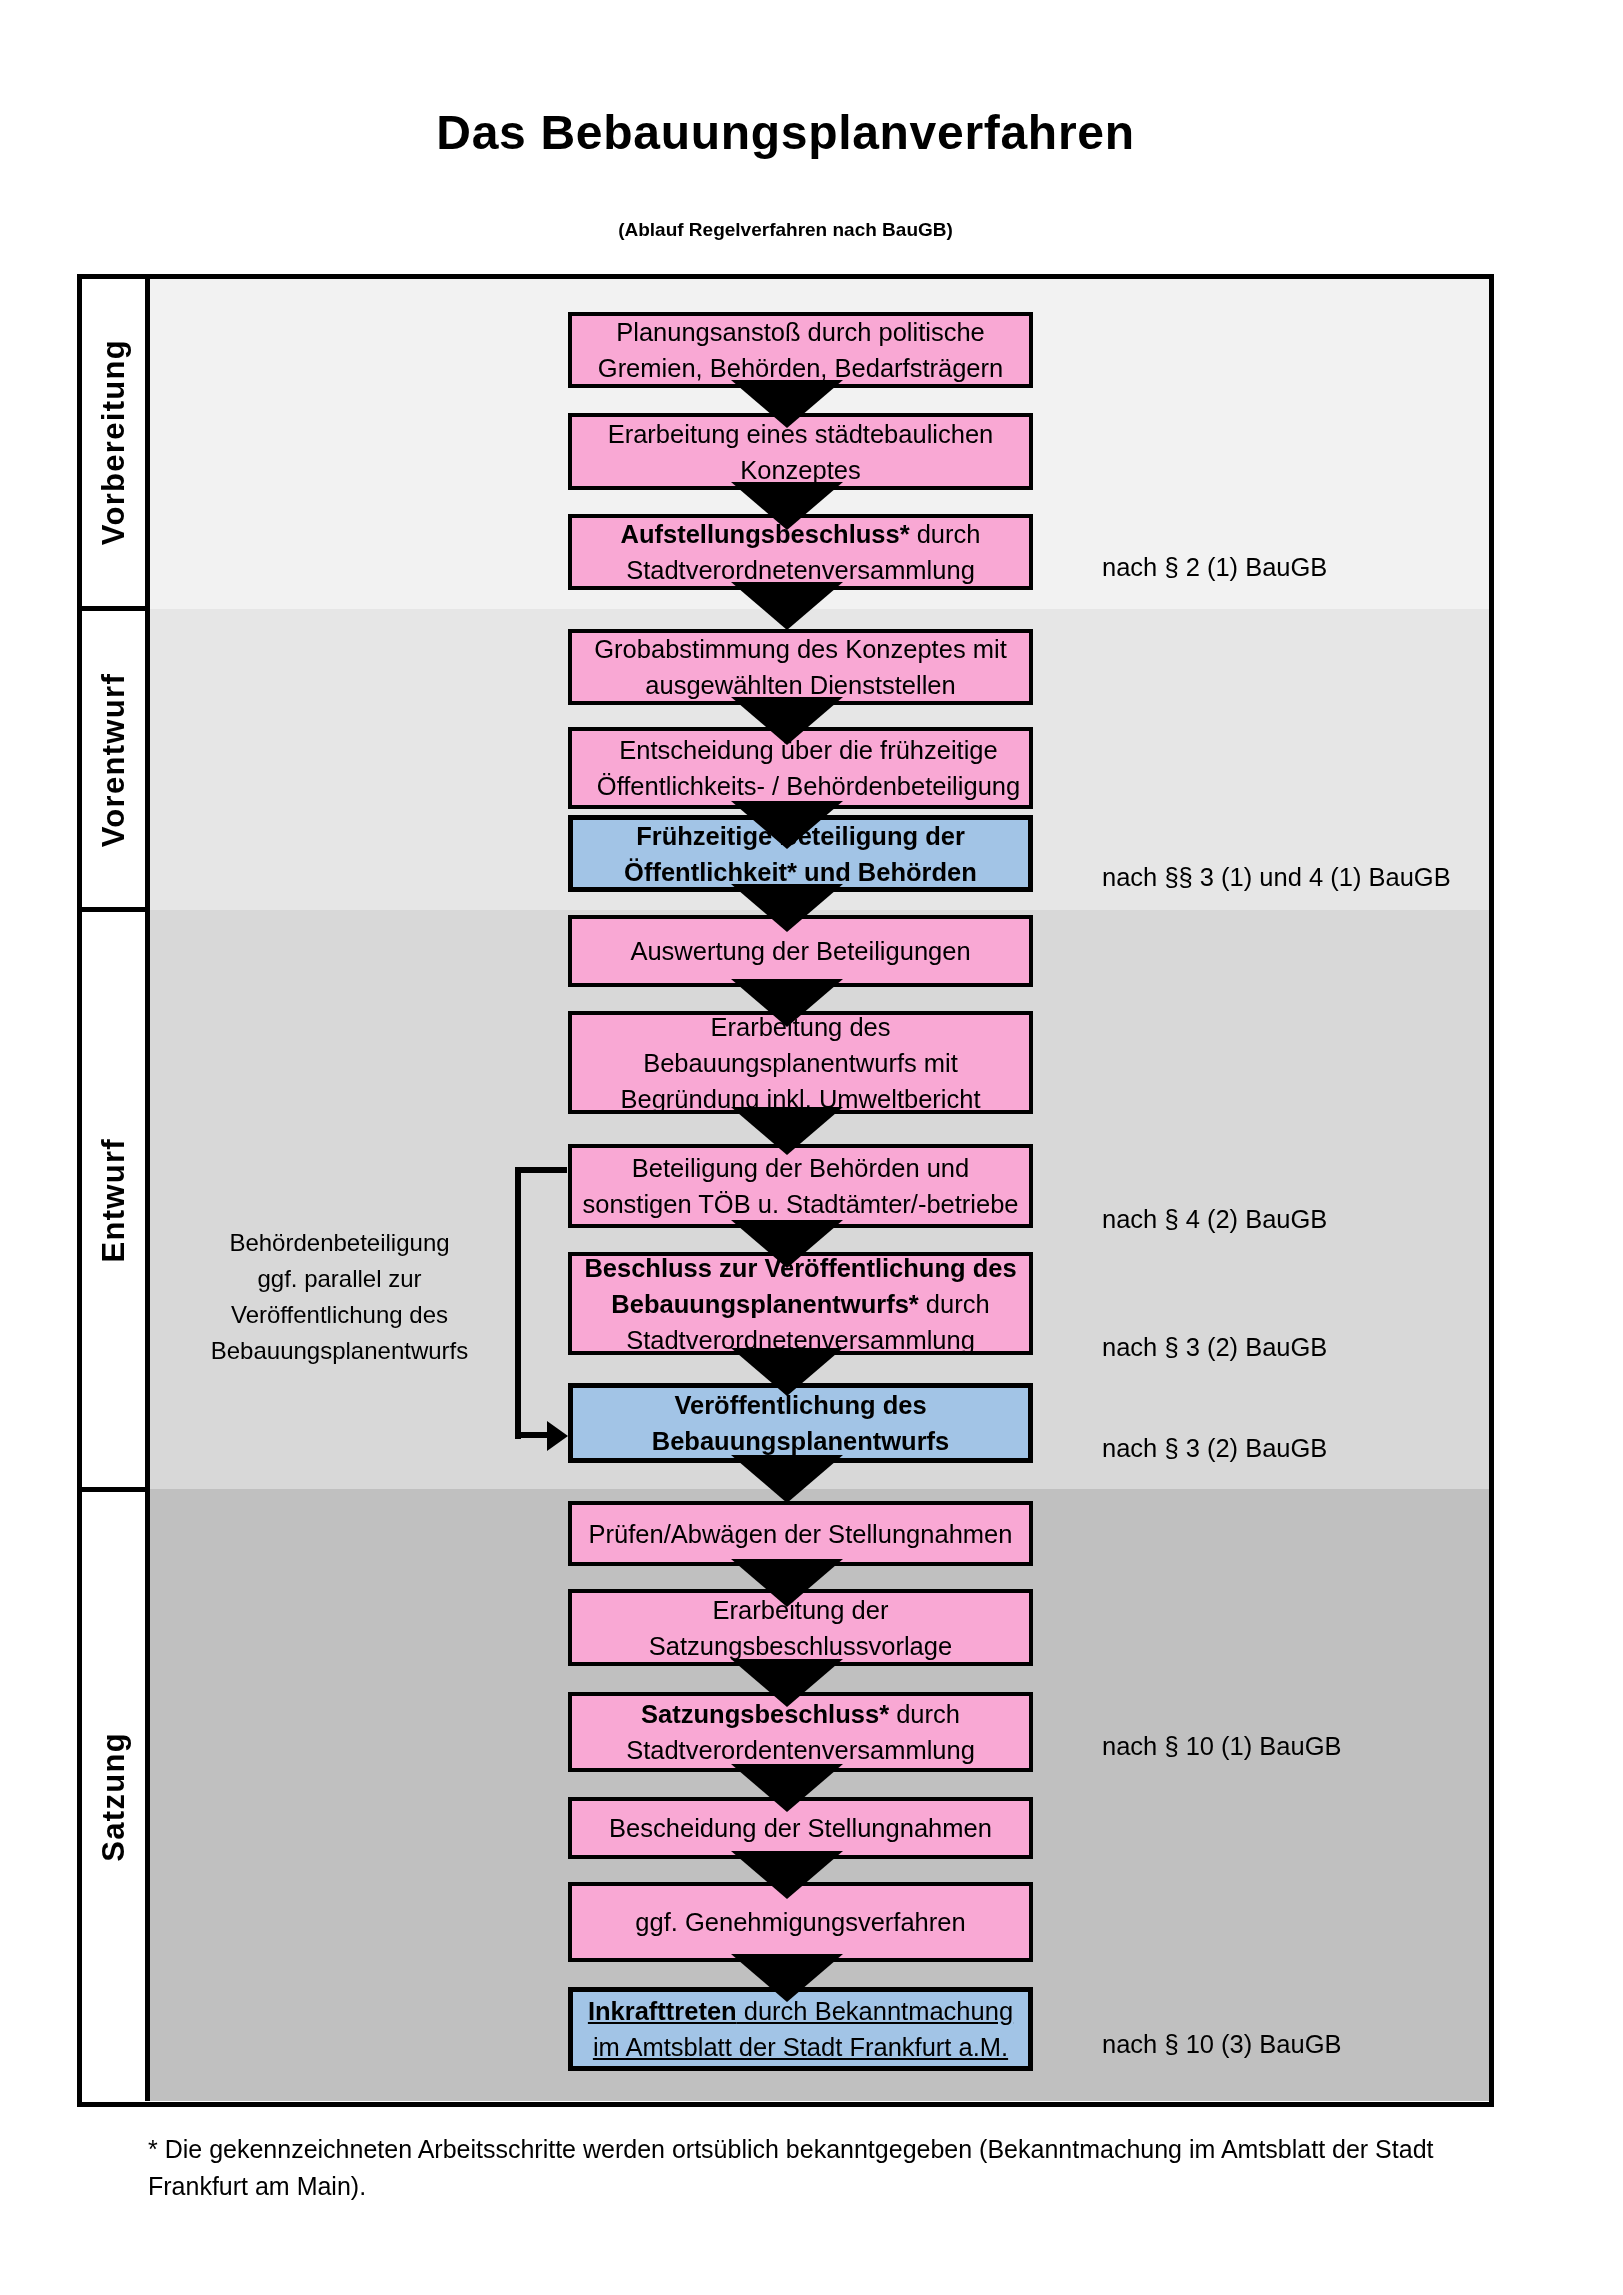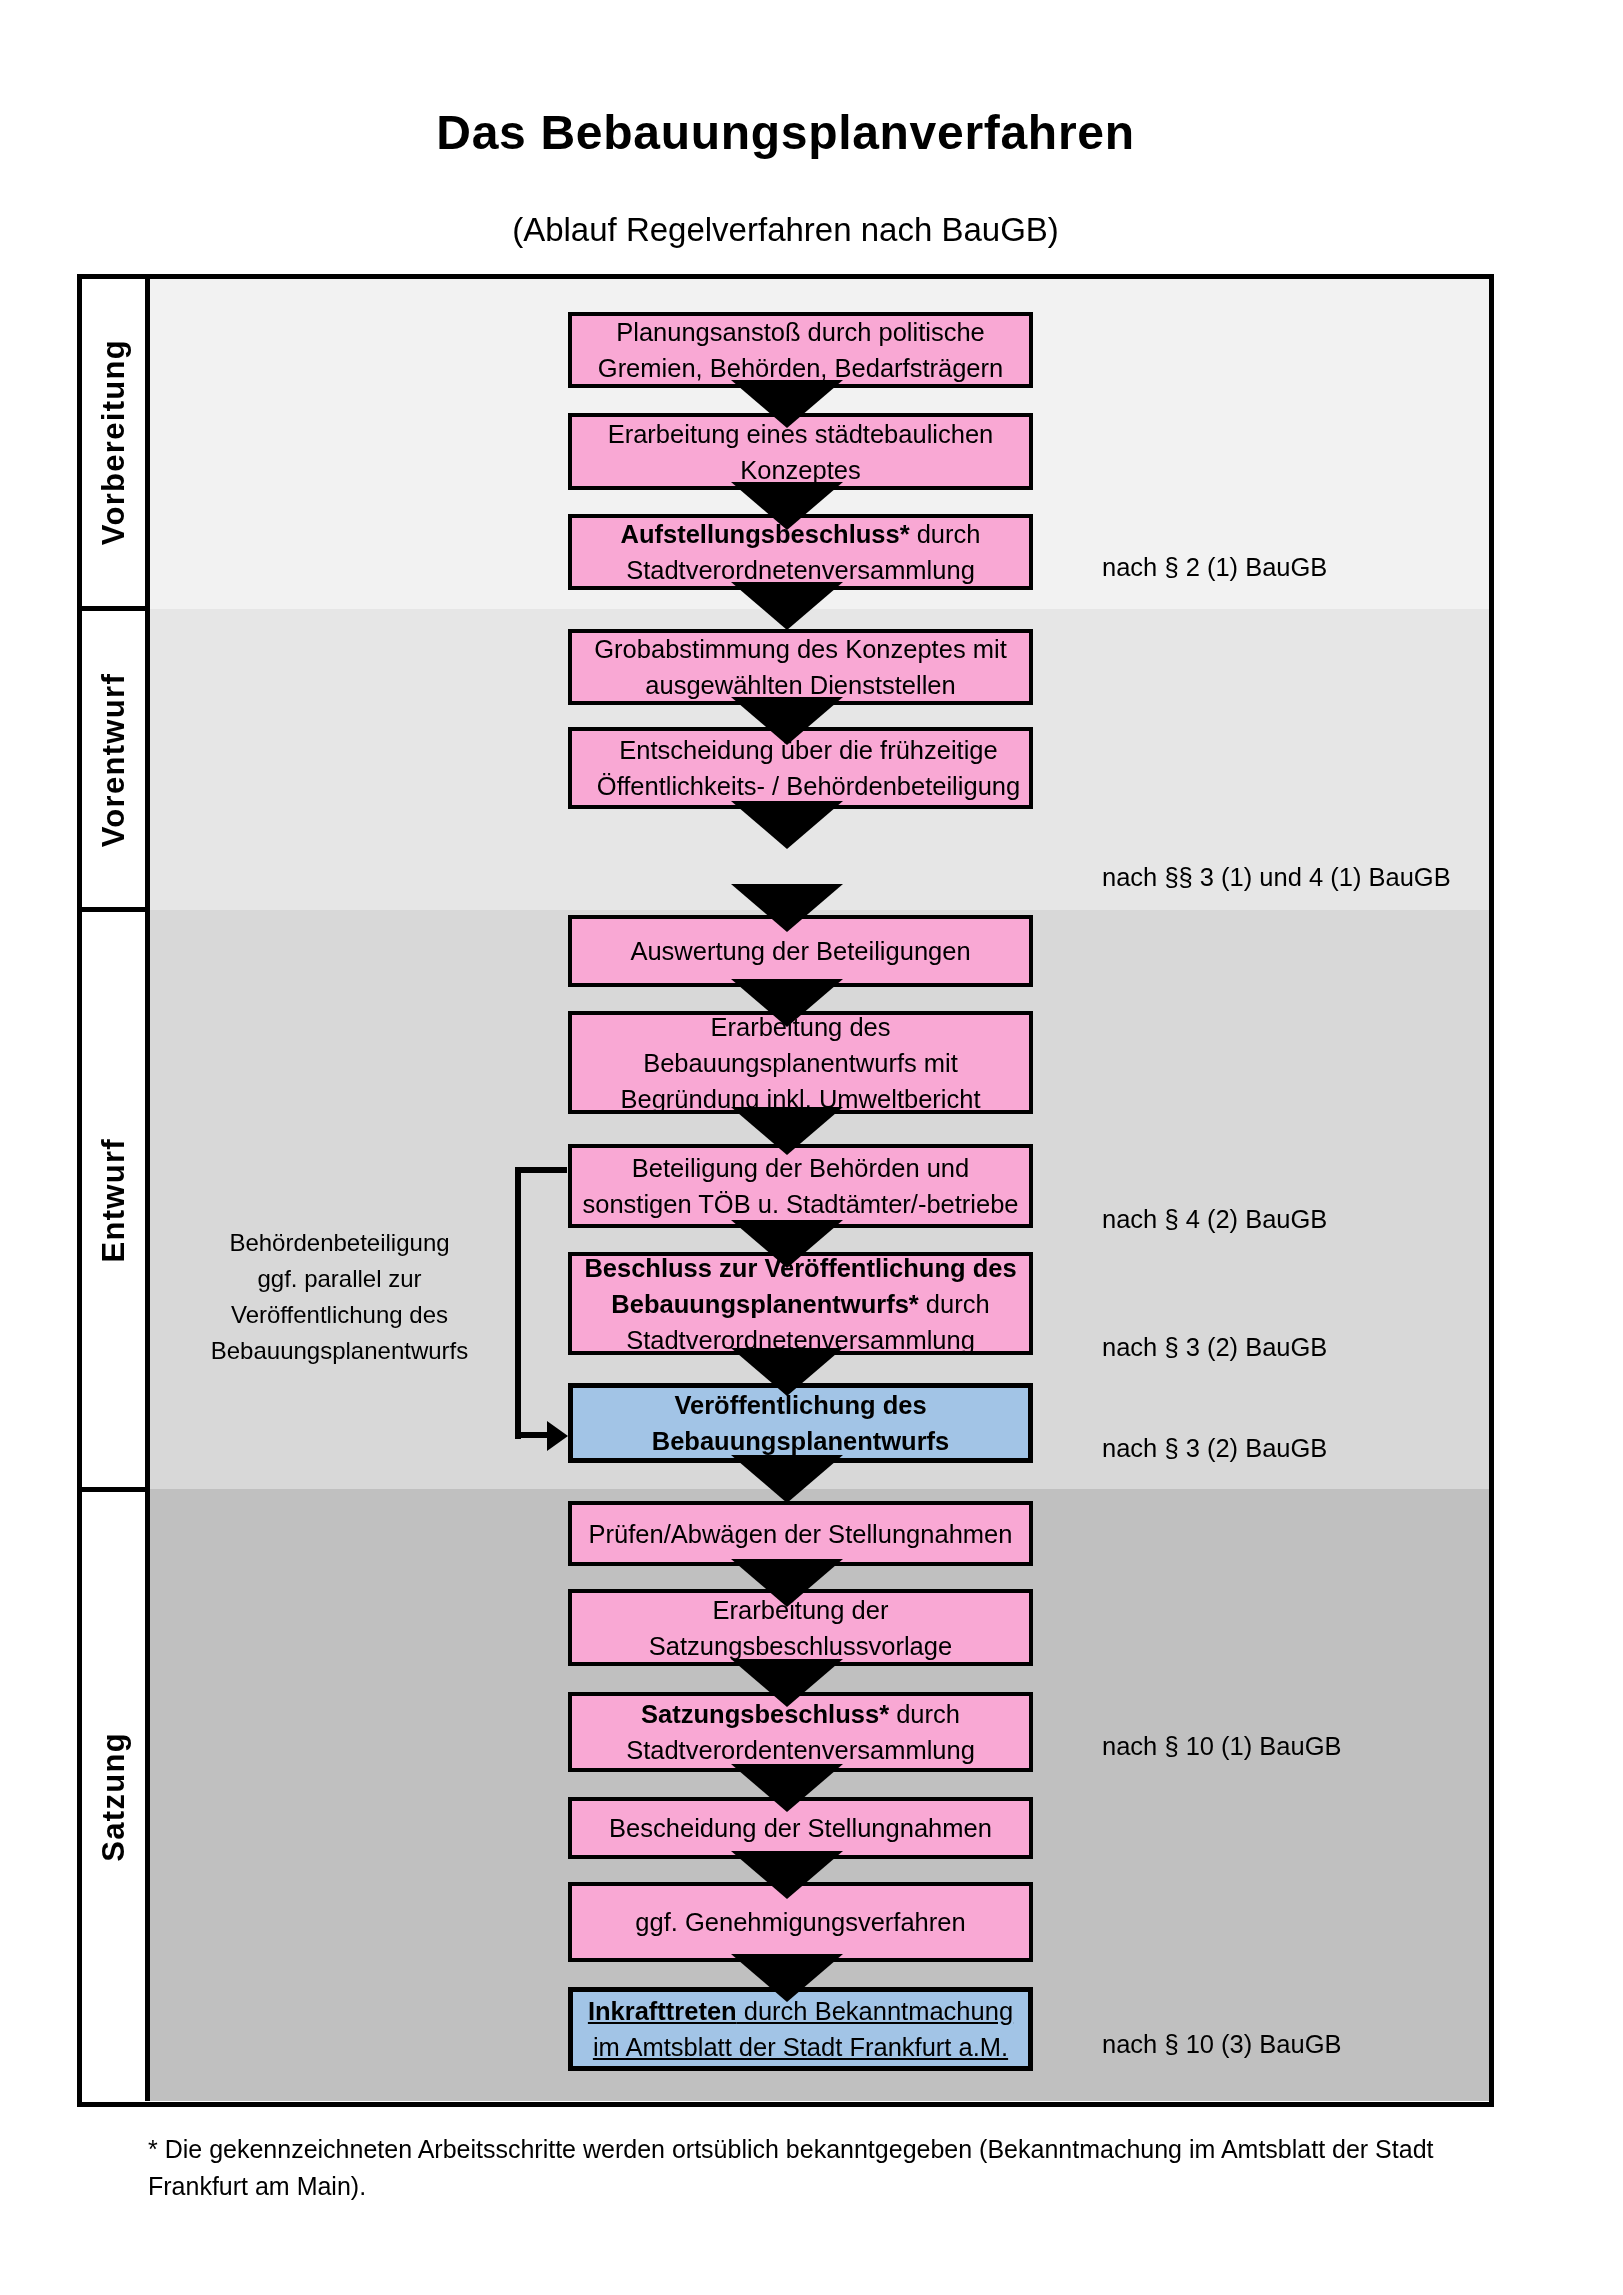--- a/index.html
+++ b/index.html
@@ -6,22 +6,22 @@
   .page{
     position:relative;width:1623px;height:2295px;background:#ffffff;
     font-family:"Liberation Sans","DejaVu Sans",sans-serif;color:#000;
     overflow:hidden;
   }
   .title{
     position:absolute;left:77px;top:105px;width:1417px;
     text-align:center;font-size:48px;font-weight:bold;letter-spacing:0.7px;
   }
   .subtitle{
-    position:absolute;left:77px;top:211px;width:1417px;
-    text-align:center;font-size:33px;font-weight:normal;
+    position:absolute;left:77px;top:219px;width:1417px;
+    text-align:center;font-size:19px;font-weight:bold;
   }
   .frame{
     position:absolute;left:77px;top:274px;width:1417px;height:1833px;
     border:5.2px solid #000;box-sizing:border-box;
   }
   .inner{position:absolute;left:0;top:0;width:1407px;height:1822px;}
   
   .row{position:absolute;left:68px;width:1339px;}
   .row.r1{top:0;height:330px;background:var(--c-r1);}
   .row.r2{top:330px;height:301px;background:var(--c-r2);}
@@ -148,20 +148,22 @@
       <div class="pbox b1"><span><span>Planungsanstoß durch politische
 Gremien, Behörden, Bedarfsträgern</span></span></div>
       <div class="pbox b2"><span><span>Erarbeitung eines städtebaulichen
 Konzeptes</span></span></div>
       <div class="pbox b3"><span><span class="bold">Aufstellungsbeschluss*</span><span> durch
 Stadtverordnetenversammlung</span></span></div>
       <div class="pbox b4"><span><span>Grobabstimmung des Konzeptes mit
 ausgewählten Dienststellen</span></span></div>
       <div class="pbox b5"><span><span>Entscheidung über die frühzeitige
 Öffentlichkeits- / Behördenbeteiligung</span></span></div>
+      <div class="pbox b6 blue"><span><span class="bold">Frühzeitige Beteiligung der
+Öffentlichkeit* und Behörden</span></span></div>
       <div class="pbox b7"><span><span>Auswertung der Beteiligungen</span></span></div>
       <div class="pbox b8"><span><span>Erarbeitung des
 Bebauungsplanentwurfs mit
 Begründung inkl. Umweltbericht</span></span></div>
       <div class="pbox b9"><span><span>Beteiligung der Behörden und
 sonstigen TÖB u. Stadtämter/-betriebe</span></span></div>
       <div class="pbox b10"><span><span class="bold">Beschluss zur Veröffentlichung des
 Bebauungsplanentwurfs*</span><span> durch
 Stadtverordnetenversammlung</span></span></div>
       <div class="pbox b11 blue"><span><span class="bold">Veröffentlichung des

